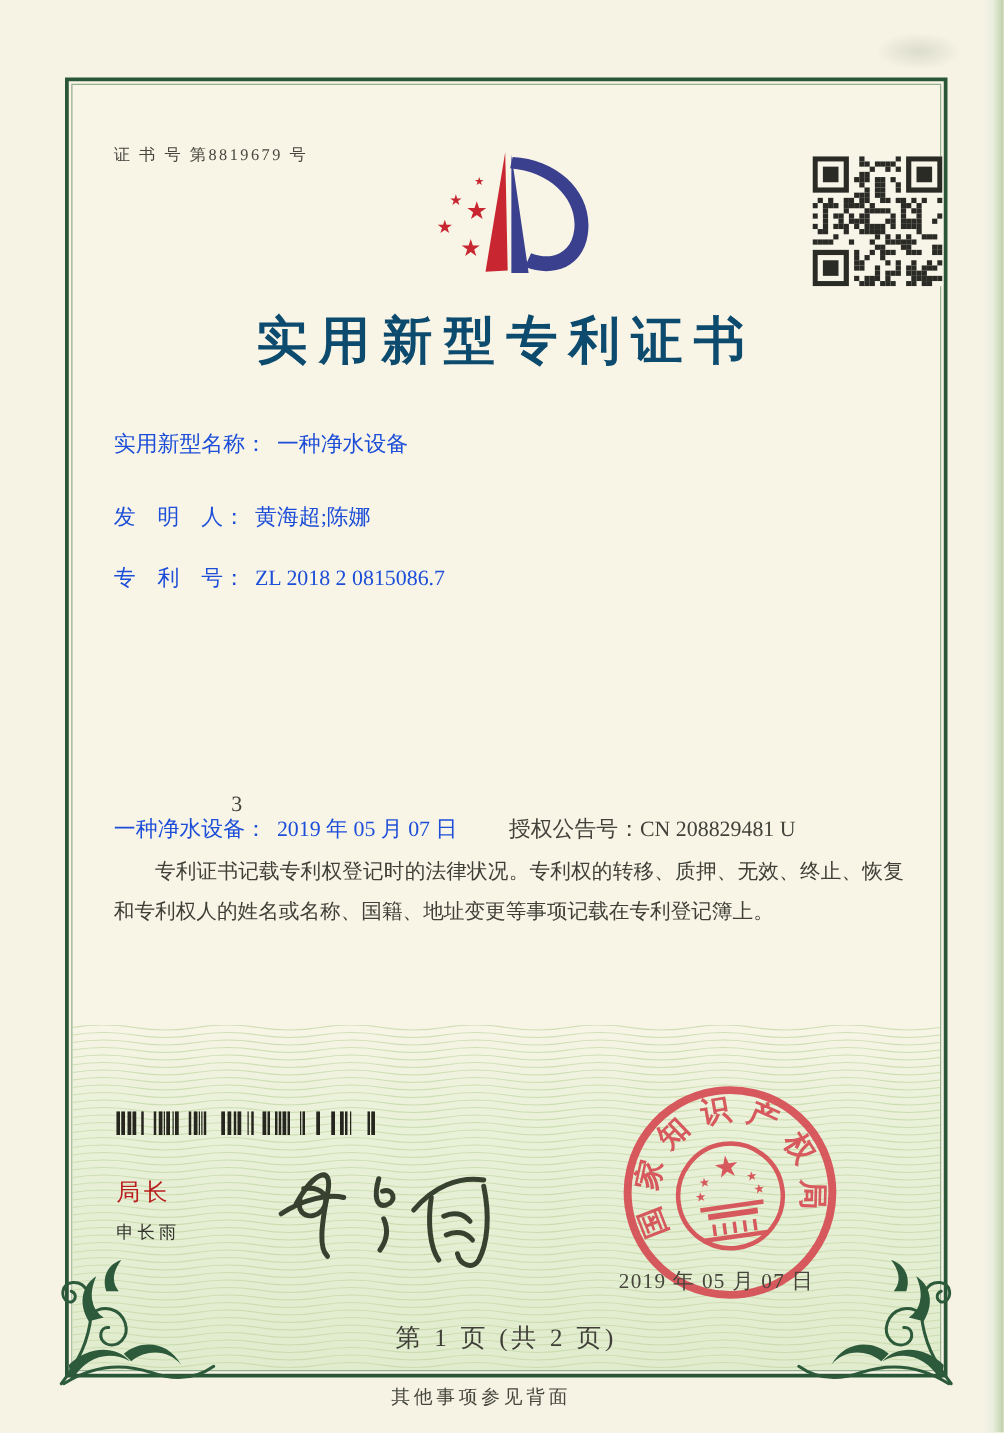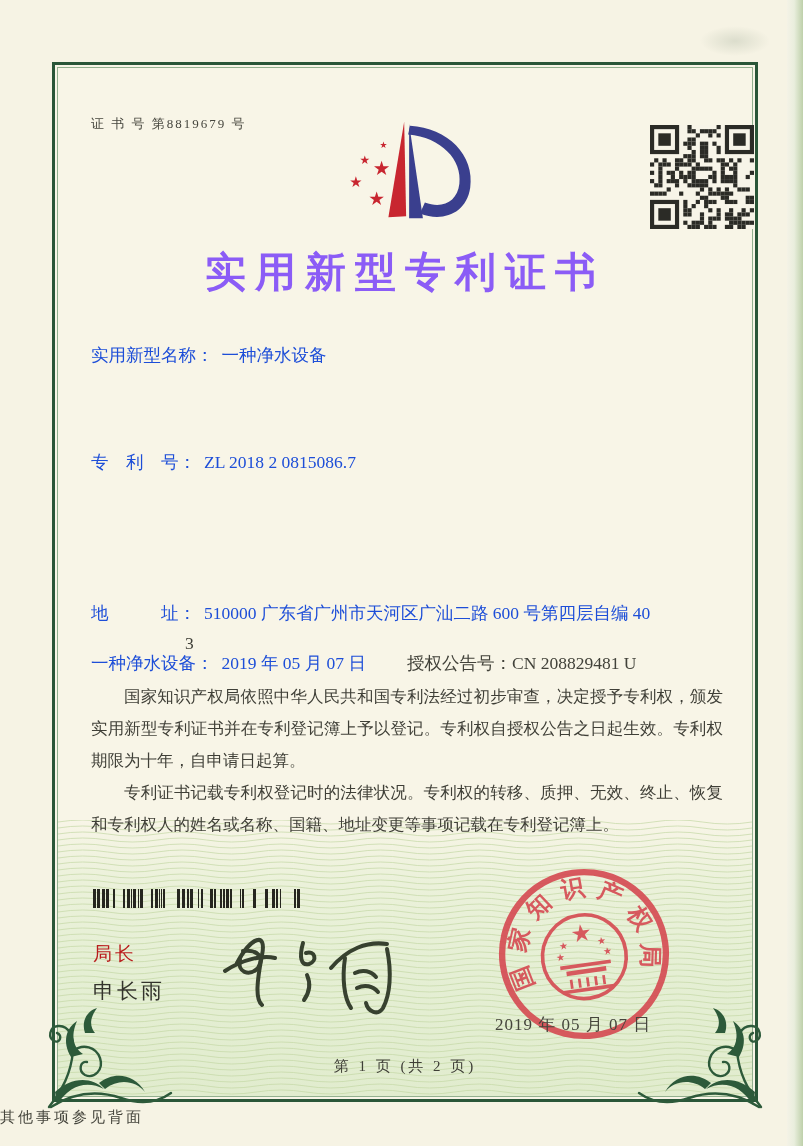--- a/index.html
+++ b/index.html
@@ -17,44 +17,44 @@
     border:3px solid #2a5638;background:#f8f5e7;}
   .frame-inner{position:absolute;left:2px;top:2px;right:2px;bottom:2px;
     border:1px solid #93b08f;pointer-events:none;}
   .waves{position:absolute;left:3px;right:3px;bottom:3px;height:276px;overflow:hidden;
     background:linear-gradient(180deg,rgba(231,240,214,0) 0%,rgba(231,240,214,.75) 22%,#e5efd4 55%,#e1ecce 100%);}
   .waves svg{display:block;width:100%;height:100%;}
   .cert-no{position:absolute;left:36px;top:50px;font-size:13px;letter-spacing:2px;color:#46463e;}
   .logo{position:absolute;left:292px;top:40px;width:138px;height:136px;}
   .qr{position:absolute;left:595px;top:60px;width:104px;height:104px;background:#f7f4e8;}
   .title{position:absolute;left:0;top:180px;width:100%;text-align:center;
-    font-size:41px;font-weight:600;letter-spacing:9px;color:#8b5cf6;}
+    font-size:41px;font-weight:600;letter-spacing:9px;color:#0c4a6e;}
   .row{position:absolute;left:36px;font-size:17.5px;white-space:nowrap;color:#1d4ed8;}
   .row .val{margin-left:8px;}
   .addr2{position:absolute;left:130px;font-size:17.5px;color:#42423a;}
   .grant-no{position:absolute;left:352px;font-size:17.5px;white-space:nowrap;color:#42423a;text-align:center;}
   .body-text{position:absolute;left:36px;top:616px;width:632px;font-size:16.5px;
     line-height:32px;text-align:justify;color:#3f3f37;}
   .body-text p{margin:0;text-indent:2em;}
   .barcode{position:absolute;left:38px;top:824px;width:216px;height:19px;z-index:2;}
   .sig-title{position:absolute;left:38px;top:876px;font-size:19px;letter-spacing:3px;color:#b91c1c;z-index:2;
     font-family:"Liberation Sans","DejaVu Sans",sans-serif;}
-  .sig-name{position:absolute;left:38px;top:912px;font-size:21px;letter-spacing:3px;color:#33332c;z-index:2;
+  .sig-name{position:absolute;left:38px;top:912px;font-size:14px;letter-spacing:3px;color:#33332c;z-index:2;
     font-family:"Liberation Sans","DejaVu Sans",sans-serif;}
   .signature{position:absolute;left:160px;top:848px;width:220px;height:110px;z-index:2;}
   .seal{position:absolute;left:438px;top:798px;width:182px;height:182px;z-index:2;opacity:.88;
     transform:rotate(-8deg);}
   .seal-date{position:absolute;left:440px;top:948px;width:180px;font-size:17px;letter-spacing:1px;
     color:#45453c;z-index:3;}
   .page-footer{position:absolute;left:0;top:992px;width:100%;text-align:center;
-    font-size:15px;letter-spacing:3px;color:#3f3f37;z-index:2;}
+    font-size:20px;letter-spacing:3px;color:#3f3f37;z-index:2;}
   .flourish{position:absolute;bottom:-12px;width:132px;height:118px;z-index:3;}
   .flourish.left{left:-14px;}
   .flourish.right{right:-14px;transform:scaleX(-1);}
-  .back-note{position:absolute;left:0;top:1108px;width:770px;text-align:left;
+  .back-note{position:absolute;left:0;top:1108px;width:770px;text-align:center;
     font-size:15px;letter-spacing:3px;color:#45453c;}
 </style>
 </head>
 <body>
 
 <div class="scan-edge"></div>
 <div class="smudge"></div>
 
 <div class="frame">
   <div class="frame-inner"></div>
@@ -334,36 +334,35 @@
       <rect x="0" y="72" width="28" height="28" fill="#2b2b26"></rect>
       <rect x="4" y="76" width="20" height="20" fill="#f7f4e8"></rect>
       <rect x="8" y="80" width="12" height="12" fill="#2b2b26"></rect>
     </svg>
 
   <div class="title">实用新型专利证书</div>
 
   <div class="row" style="top:278px">
     <span>实用新型名称：</span><span class="val">一种净水设备</span>
   </div>
+  <div class="row" style="top:336px">
+    <span>发　明　人：</span><span class="val">黄海超;陈娜</span>
+  </div>
   <div class="row" style="top:385px">
     <span>专　利　号：</span><span class="val">ZL 2018 2 0815086.7</span>
-  </div>
-  <div class="row" style="top:536px">
-    <span>地　　　址：</span><span class="val">510000  广东省广州市天河区广汕二路 600 号第四层自编 40</span>
   </div>
   <div class="addr2" style="top:568px">3</div>
   <div class="row" style="top:586px">
     <span>一种净水设备：</span><span class="val">2019 年 05 月 07 日</span>
   </div>
   <div class="grant-no" style="top:586px">
     <span>授权公告号：</span><span class="val">CN 208829481 U</span>
   </div>
 
   <div class="body-text">
-    <p>国家知识产权局依照中华人民共和国专利法经过初步审查，决定授予专利权，颁发实用新型专利证书并在专利登记簿上予以登记。专利权自授权公告之日起生效。专利权期限为十年，自申请日起算。</p>
     <p>专利证书记载专利权登记时的法律状况。专利权的转移、质押、无效、终止、恢复和专利权人的姓名或名称、国籍、地址变更等事项记载在专利登记簿上。</p>
   </div>
 
   <svg class="barcode" id="barcode-svg" viewBox="0 0 216 19" preserveAspectRatio="none">
       <rect x="0" y="0" width="3" height="19" fill="#26261f"></rect>
       <rect x="4" y="0" width="3" height="19" fill="#26261f"></rect>
       <rect x="9" y="0" width="3" height="19" fill="#26261f"></rect>
       <rect x="13" y="0" width="3" height="19" fill="#26261f"></rect>
       <rect x="20" y="0" width="2" height="19" fill="#26261f"></rect>
       <rect x="30" y="0" width="2" height="19" fill="#26261f"></rect>

